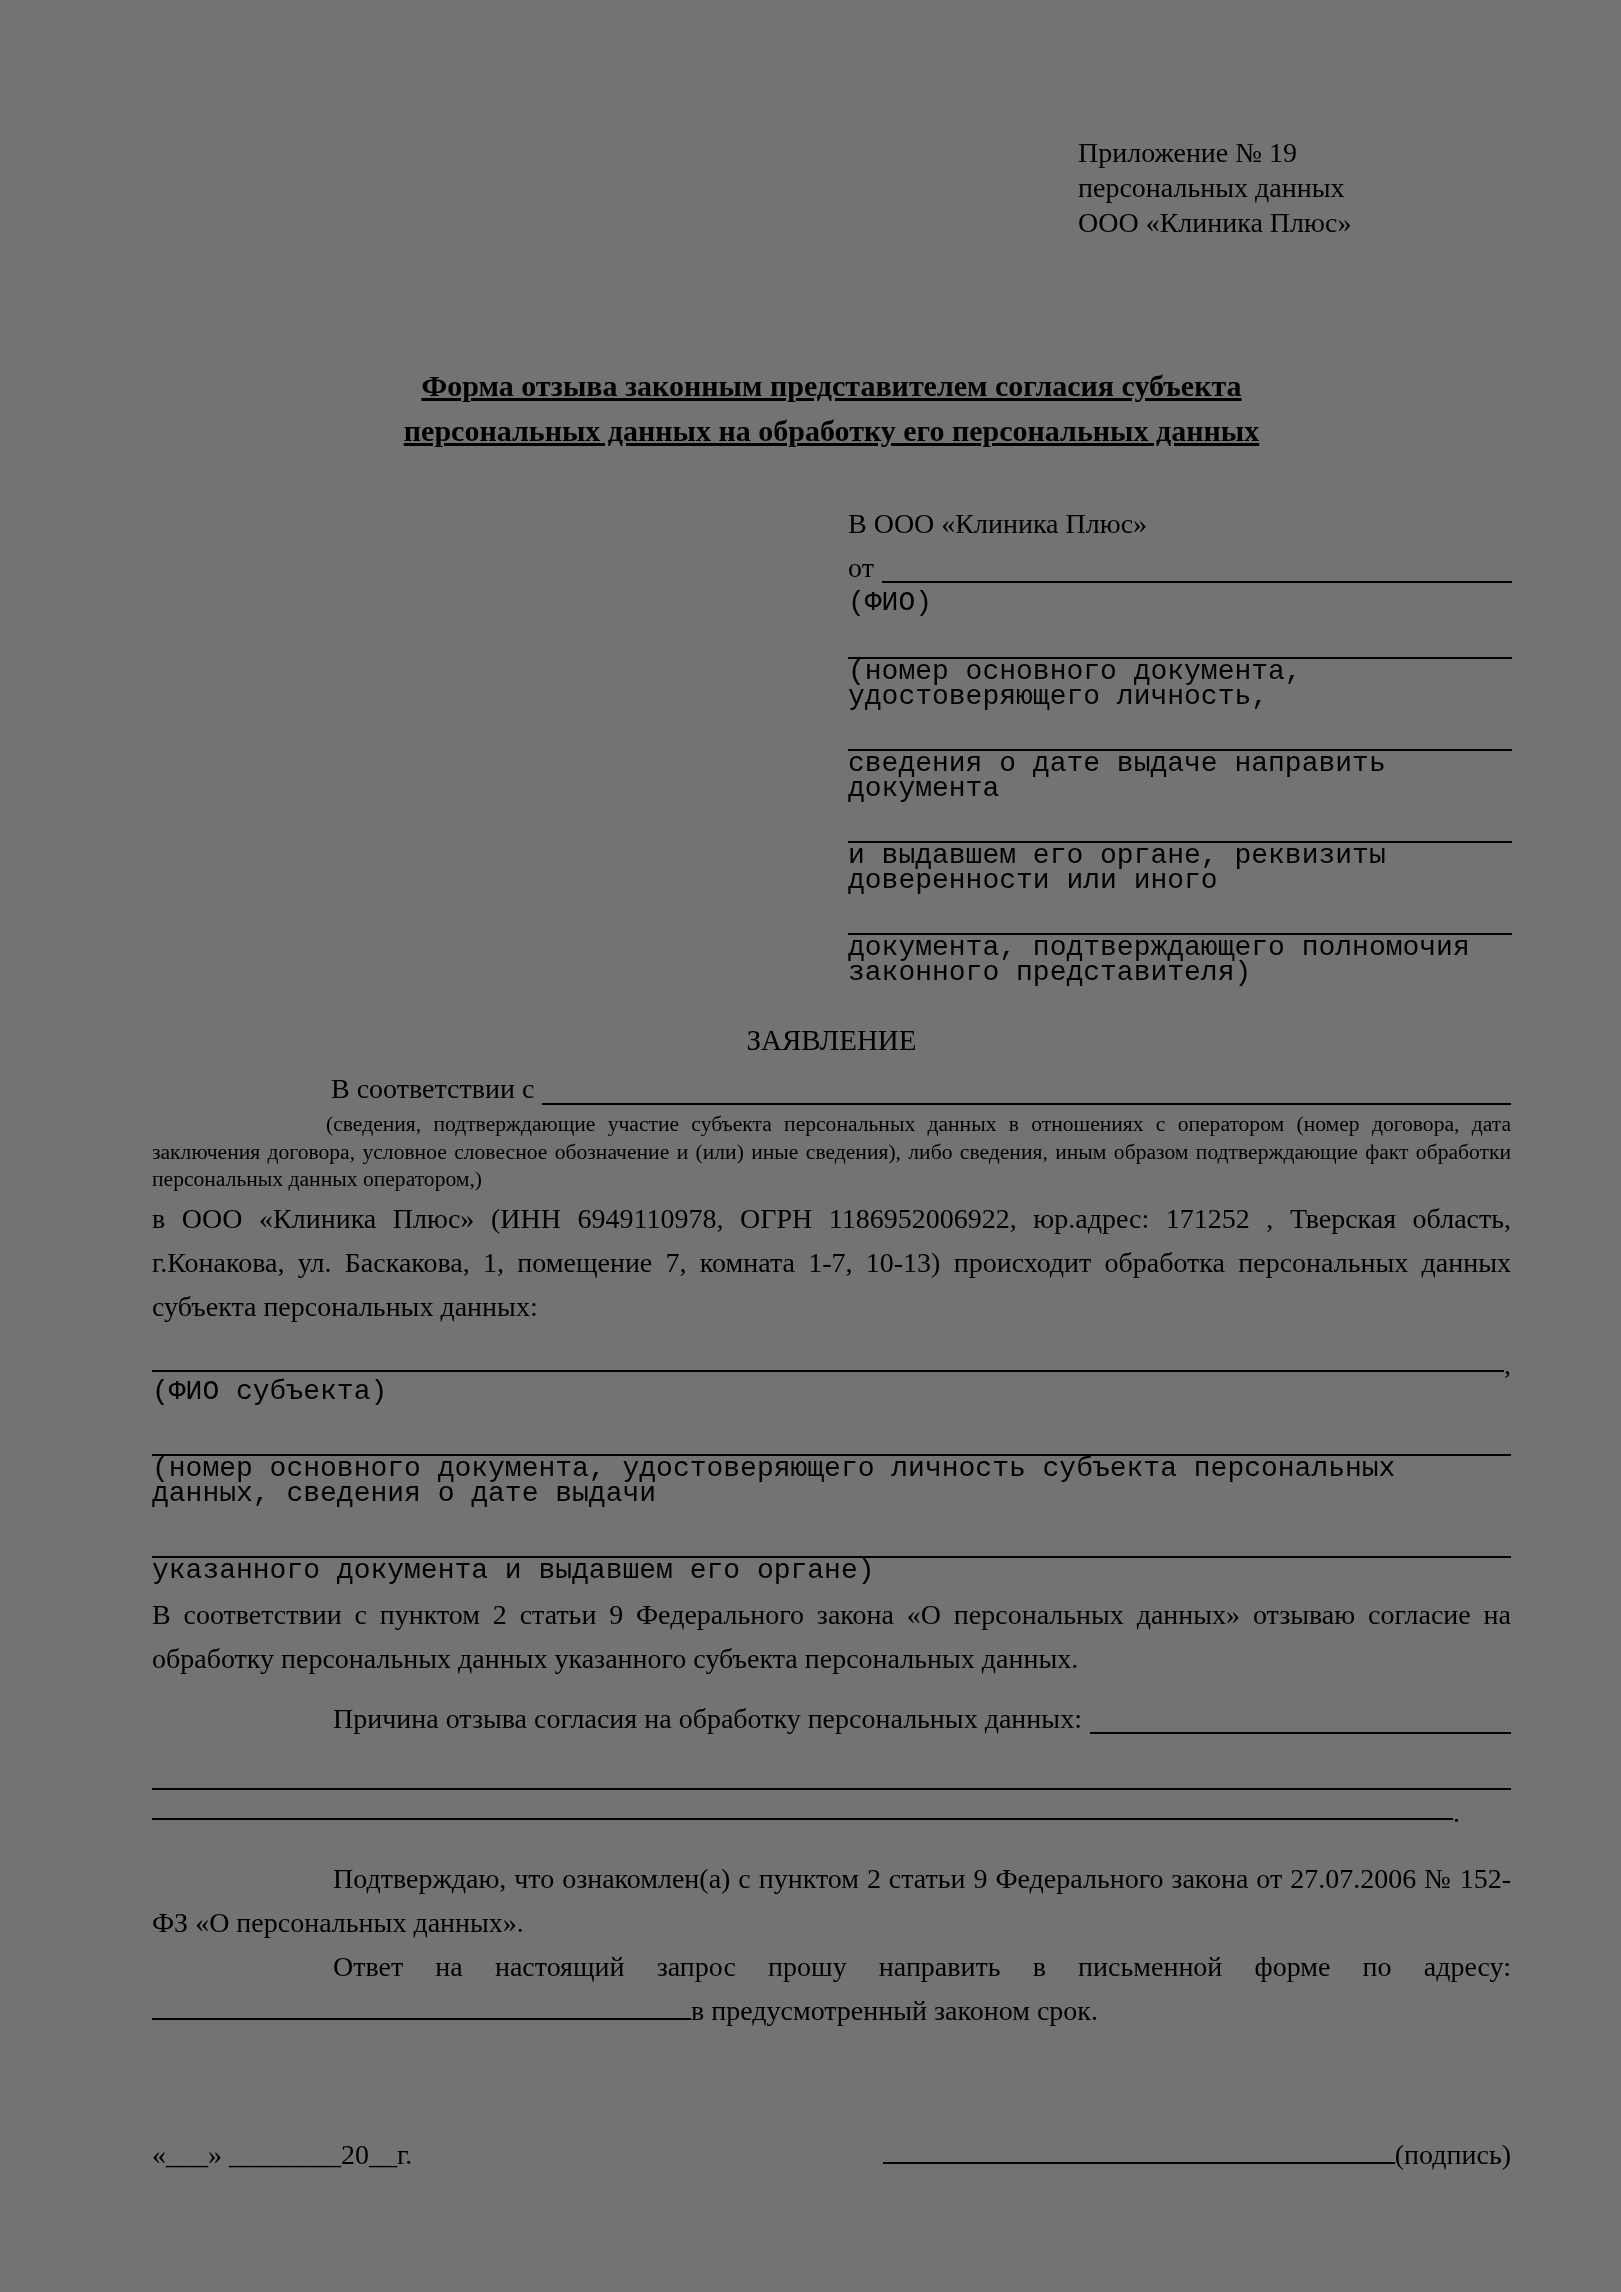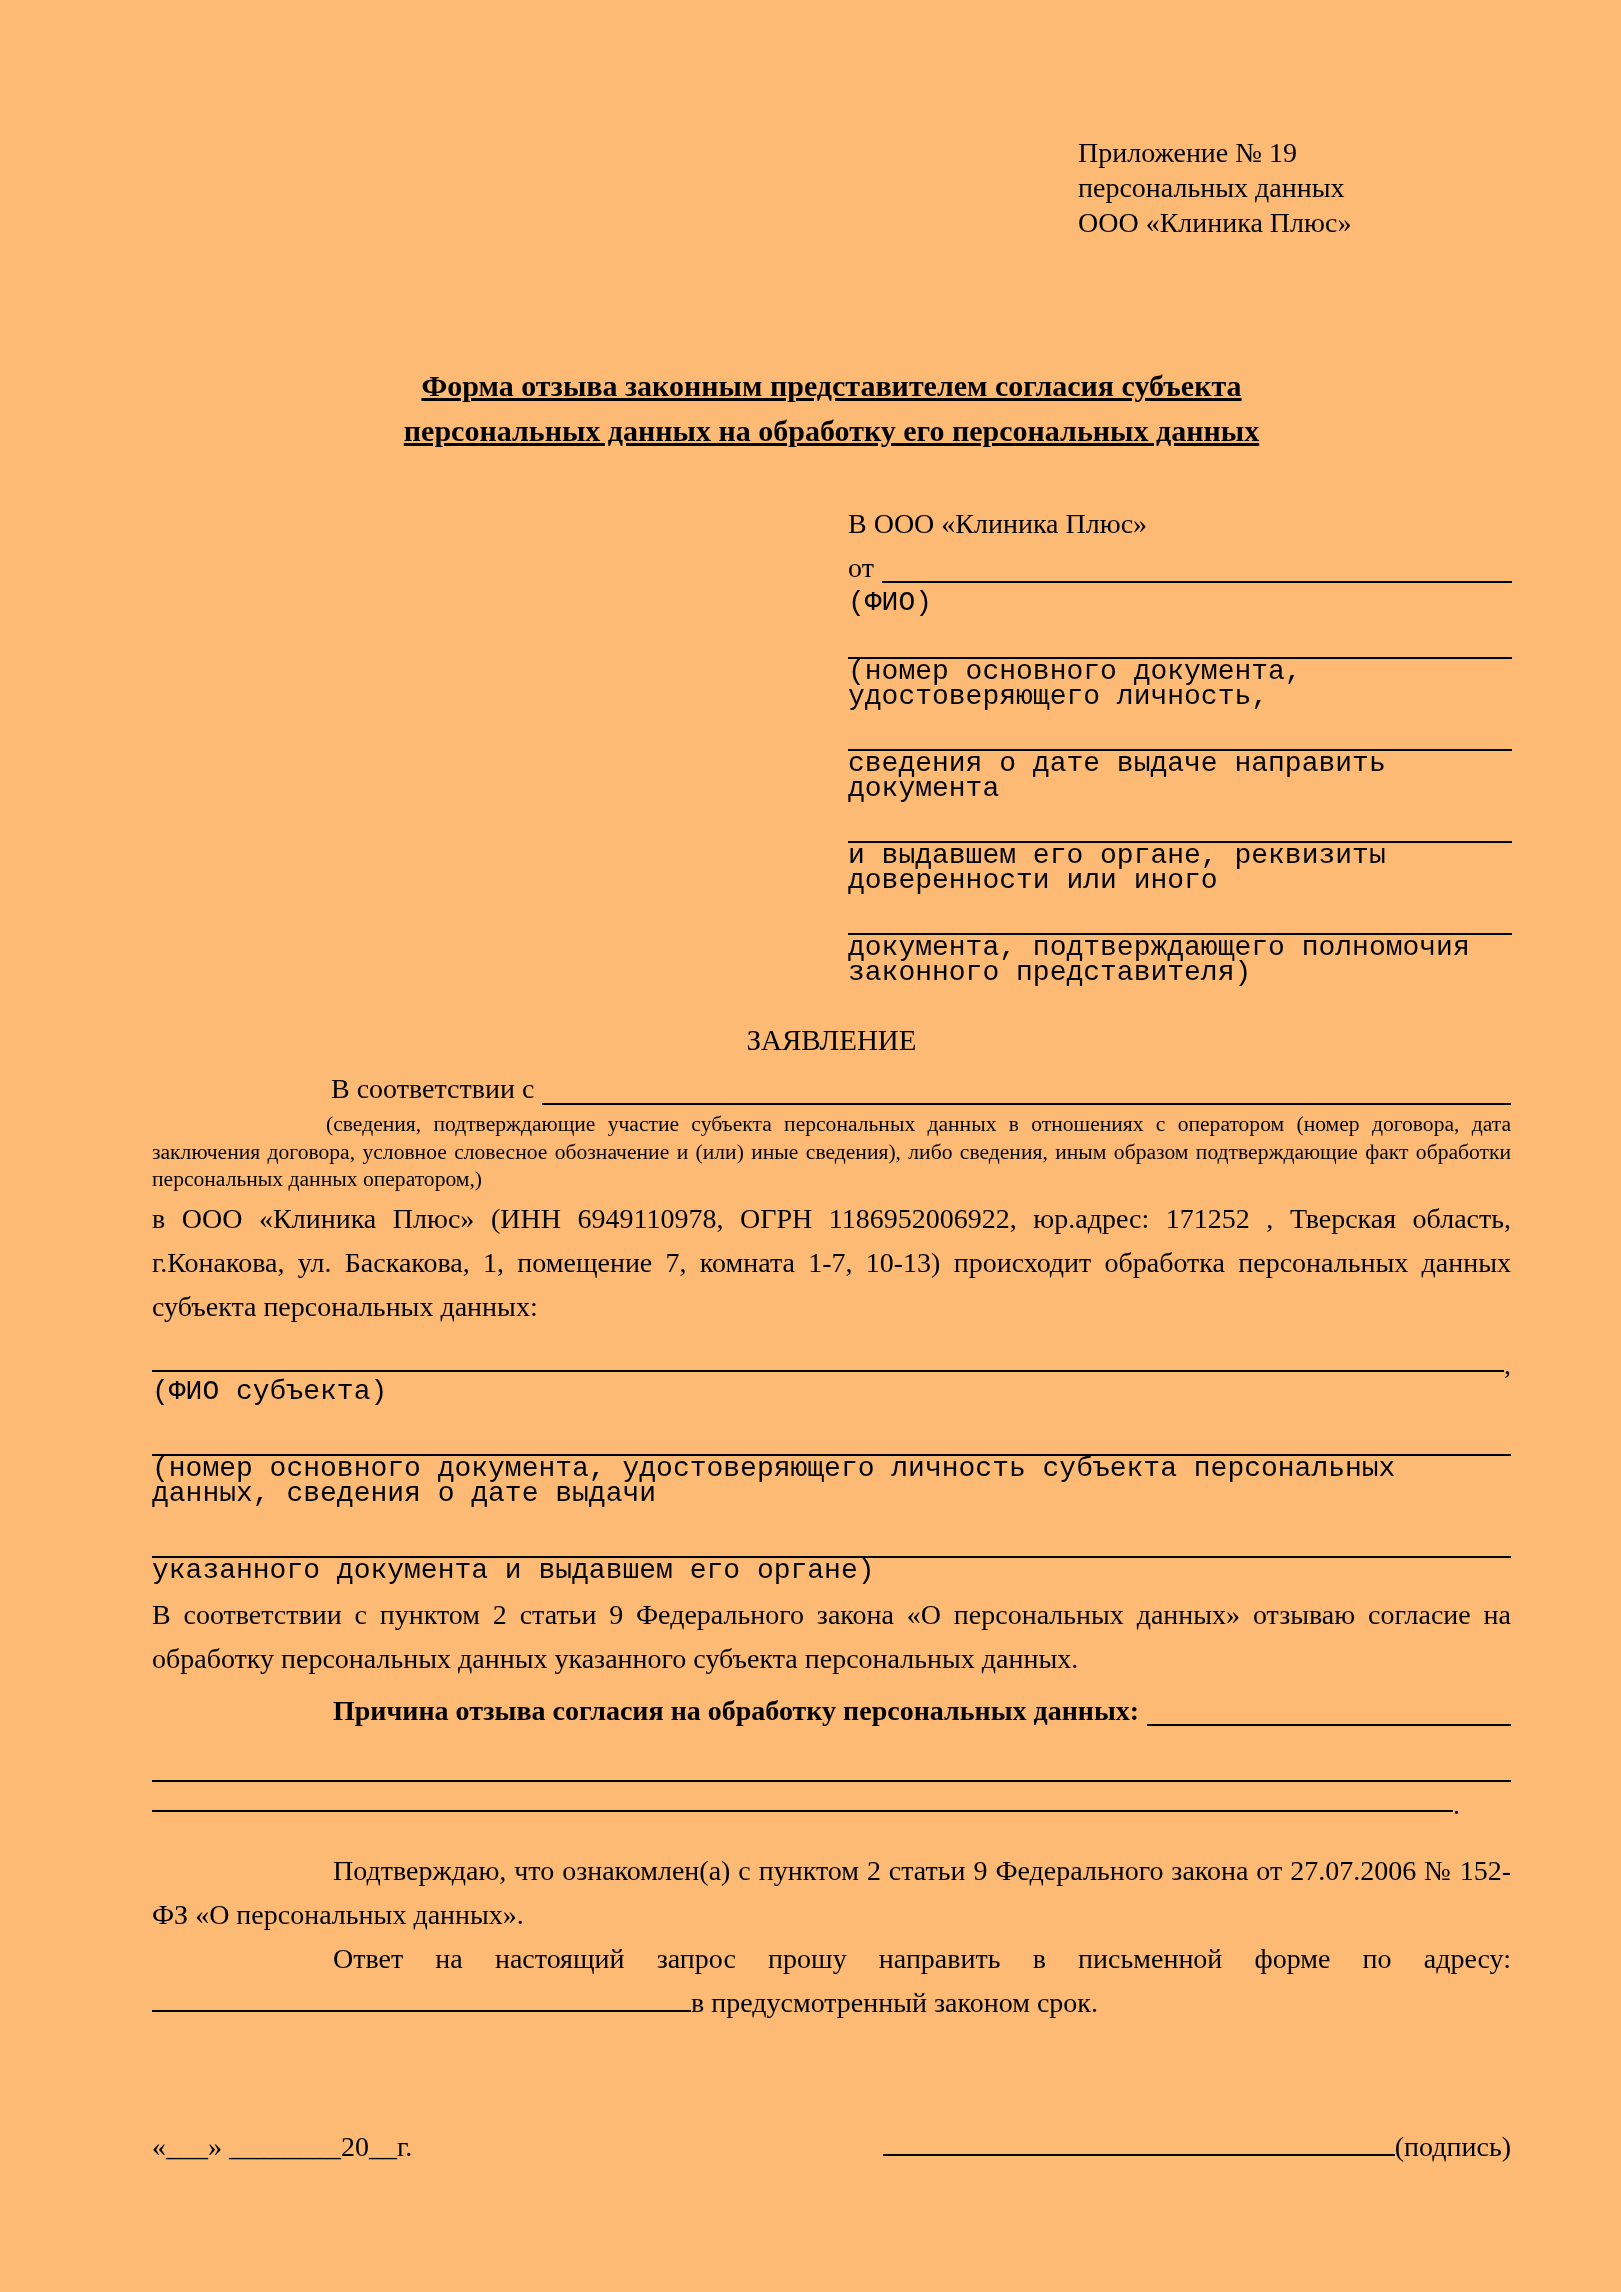--- a/index.html
+++ b/index.html
@@ -1,21 +1,21 @@
 <!DOCTYPE html>
 <html lang="ru"><head>
 <meta charset="utf-8">
 <style>
   html,body { margin:0; padding:0; background:#ffffff; }
   .page {
     position: relative;
     width: 1621px;
     height: 2293px;
     margin: 0 auto;
-    background: #fdba74;
+    background: #737373;
     color: #000000;
     font-family: "Liberation Serif", "DejaVu Serif", serif;
     font-size: 28px;
     line-height: 44px;
     box-sizing: border-box;
     padding: 0 110px 0 152px;
     overflow: hidden;
   }
 
   
@@ -42,21 +42,21 @@
   .para { text-align:justify; }
   .para.ind { text-indent:181px; }
   .jlast { text-align:justify; text-align-last:justify; }
   .mainpara { margin-top:2.9px; }
 
   .subject-row { margin-top:13.7px; height:37px; }
   .subject-row .comma { flex:0 0 auto; line-height:29px; }
   .grp .uline { height:49px; }
 
   .withdraw { margin-top:9.8px; }
-  .reason-row { margin-top:8px;font-weight:bold; }
+  .reason-row { margin-top:16px; }
   .reason-row .lbl { white-space:nowrap; padding-left:181px; }
 
   .rule-solo { border-bottom:2.9px solid #000; height:47px; }
   .rule-row { height:37px; }
   .rule-row .bl2 { width:1301px; border-bottom:2.9px solid #000; margin-bottom:6.9px; }
   .rule-row .period { line-height:29px; }
 
   .confirm { margin-top:30px; }
 
   .reply-row { margin-top:0; }

